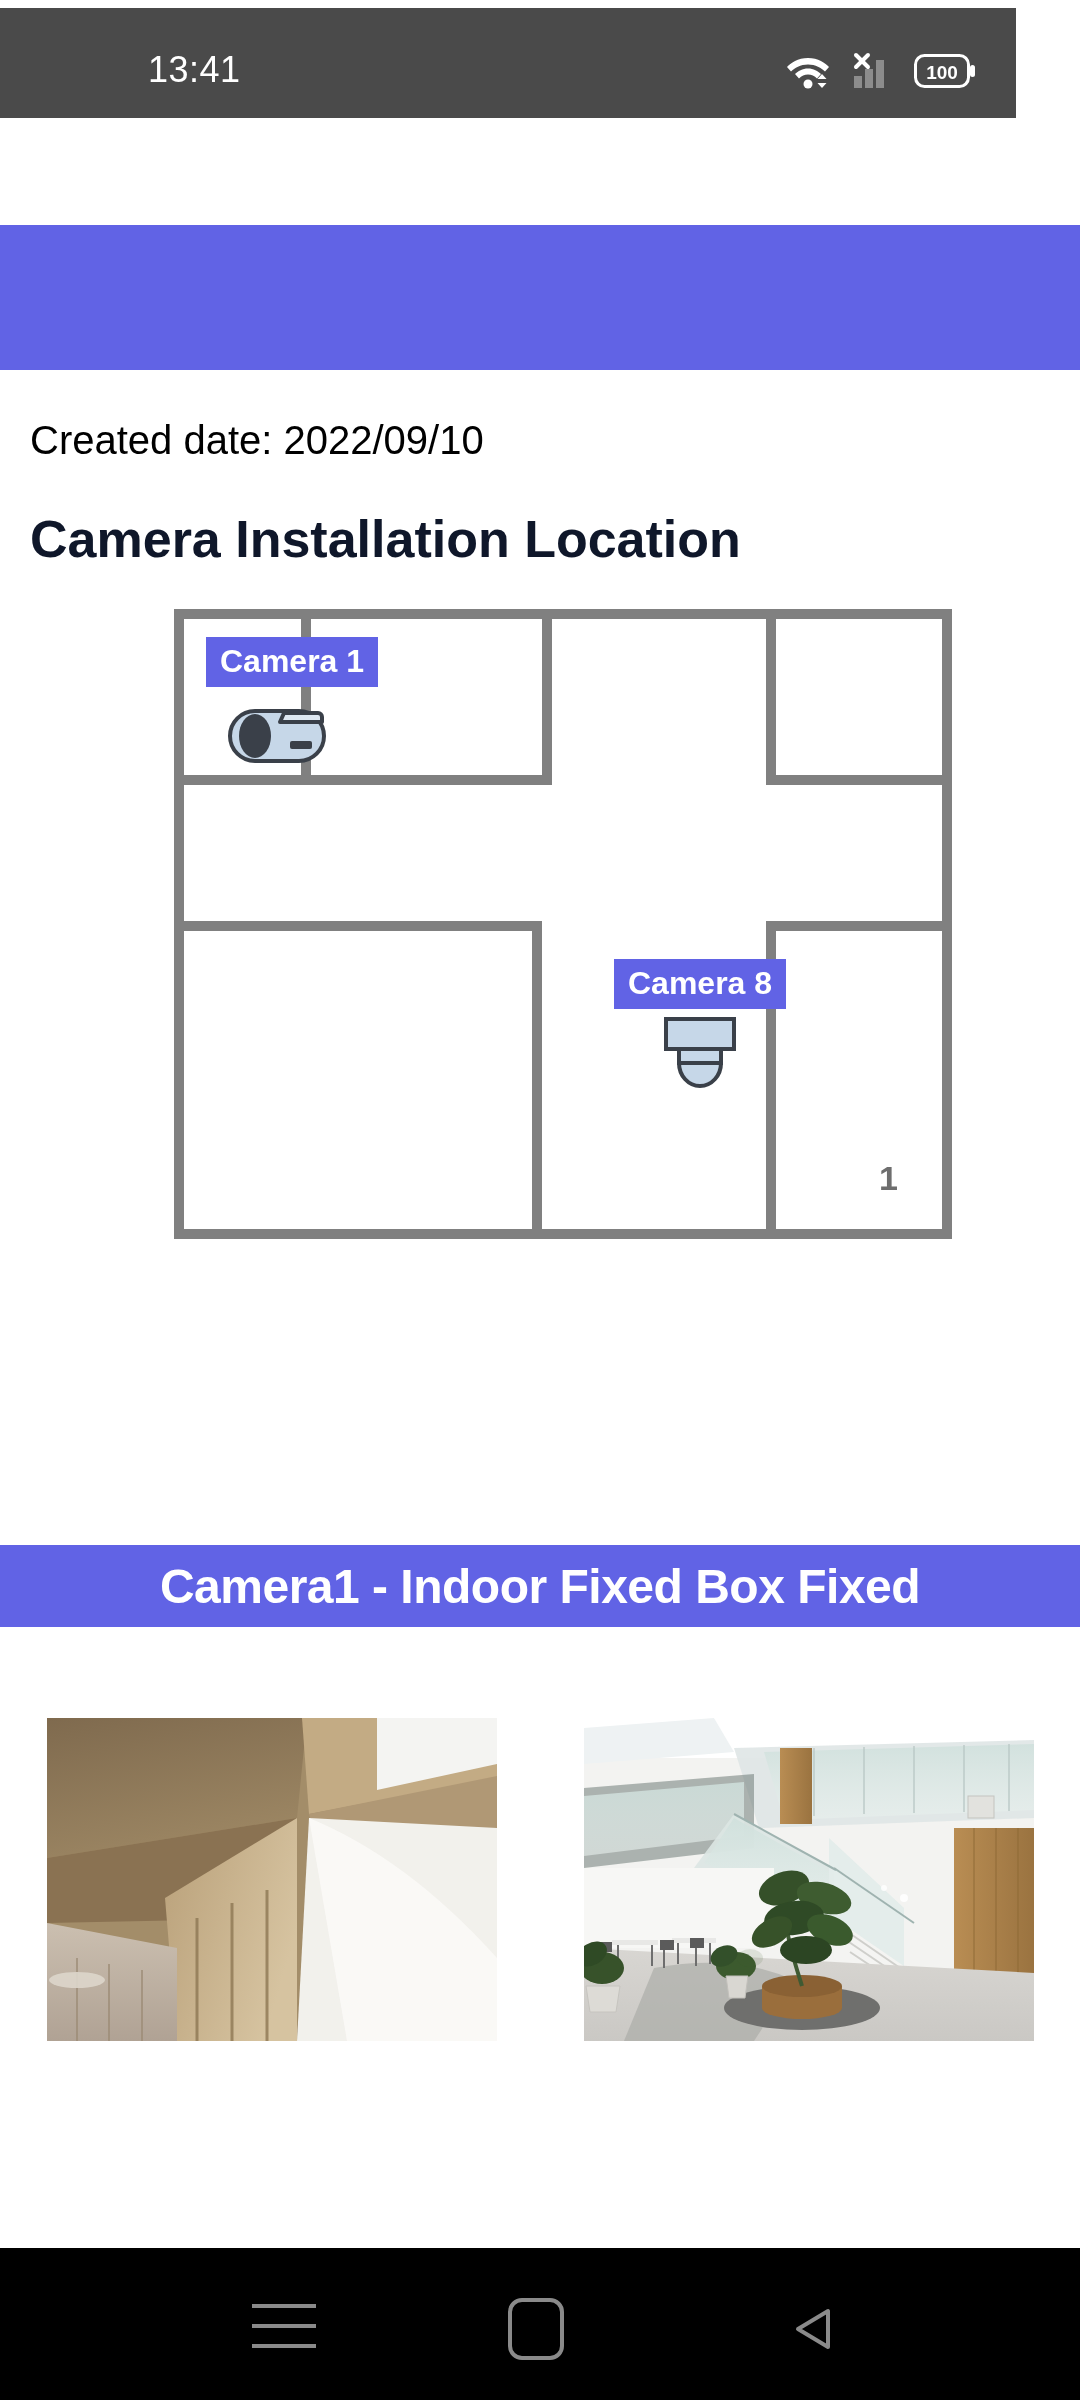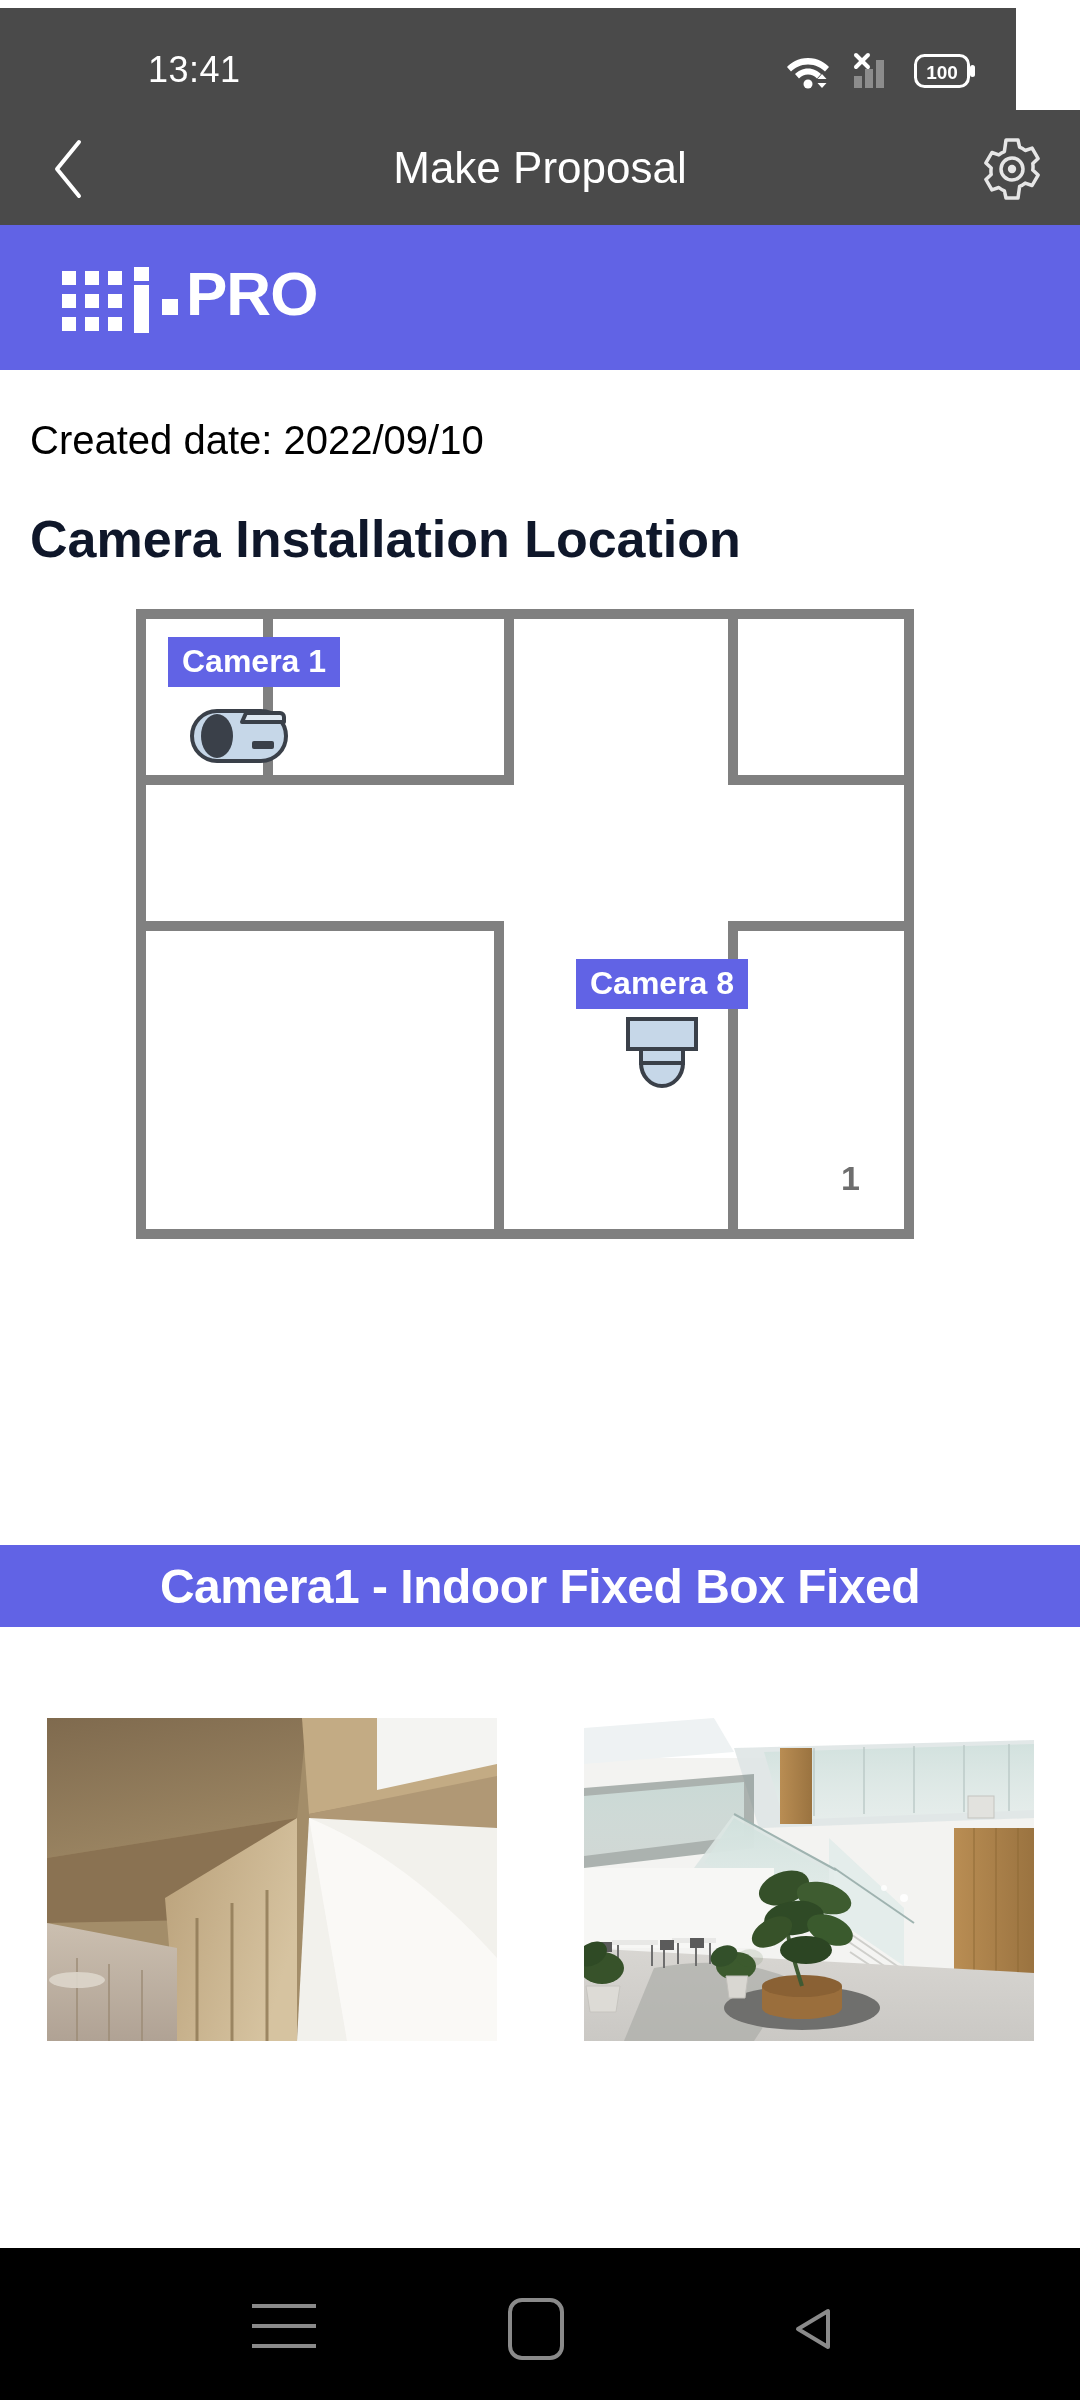--- a/index.html
+++ b/index.html
@@ -71,21 +71,21 @@
   
   .doc { position:absolute; top:370px; left:0; width:1080px; }
   .created-date {
     margin:48px 0 0 30px; font-size:40px; color:#000;
   }
   .doc-title {
     margin:46px 0 0 30px; font-size:52px; font-weight:bold; color:#0f172a;
   }
 
   
-  .planwrap { position:relative; width:896px; height:700px; }
+  .planwrap { position:relative; width:896px; height:700px;margin-left:38px; }
   .plan {
     position:absolute; left:136px; top:40px; width:778px; height:630px;
   }
   .wall { position:absolute; background:#808080; }
 
   .cam-tag {
     position:absolute; background:#6163e5; color:#fff;
     font-size:32px; font-weight:bold; padding:8px 14px 10px 14px;
     white-space:nowrap; line-height:1;
   }
@@ -162,54 +162,22 @@
 
       <svg class="ic" width="62" height="34" viewBox="0 0 62 34">
         <rect x="1.5" y="1.5" width="53" height="31" rx="9" ry="9" fill="none" stroke="#fff" stroke-width="3"></rect>
         <rect x="56" y="11" width="5" height="12" rx="2.5" fill="#fff"></rect>
         <text x="28" y="25" font-family="Liberation Sans, sans-serif" font-size="19" font-weight="bold" fill="#fff" text-anchor="middle">100</text>
       </svg>
 
     </div>
   </div>
 
-  <div class="appbar">
-    <div class="back-btn">
-      <svg width="36" height="62" viewBox="0 0 36 62">
-        <polyline points="29,4 7,31 29,58" fill="none" stroke="#fff" stroke-width="4" stroke-linecap="round" stroke-linejoin="round"></polyline>
-      </svg>
-    </div>
-    <div class="appbar-title">Make Proposal</div>
-    <div class="gear-btn">
-      <svg width="64" height="64" viewBox="0 0 64 64">
-        <path d="M26 3 h12 l1.6 7.2 a22 22 0 0 1 5.6 3.3 l6.9 -2.4 l6 10.4 l-5.3 5 a22 22 0 0 1 0 6.6 l5.3 5 l-6 10.4 l-6.9 -2.4 a22 22 0 0 1 -5.6 3.3 L38 61 h-12 l-1.6 -7.2 a22 22 0 0 1 -5.6 -3.3 l-6.9 2.4 l-6 -10.4 l5.3 -5 a22 22 0 0 1 0 -6.6 l-5.3 -5 l6 -10.4 l6.9 2.4 a22 22 0 0 1 5.6 -3.3 Z" fill="none" stroke="#e6e6e6" stroke-width="3.5" stroke-linejoin="round"></path>
-        <circle cx="32" cy="32" r="11" fill="none" stroke="#e6e6e6" stroke-width="3.5"></circle>
-        <circle cx="32" cy="32" r="4.2" fill="#e6e6e6"></circle>
-      </svg>
-    </div>
-  </div>
 
   <div class="brandbar">
-    <div class="logo">
-      <div class="dotgrid">
-        <i></i>
-          <i></i>
-          <i></i>
-          <i></i>
-          <i></i>
-          <i></i>
-          <i></i>
-          <i></i>
-          <i></i>
-      </div>
-      <div class="ihead"></div>
-      <div class="ibar"></div>
-      <div class="middot"></div>
-      <div class="pro">PRO</div>
-    </div>
   </div>
 
   <div class="doc">
 
     <div class="created-date">Created date: 2022/09/10</div>
     <div class="doc-title">Camera Installation Location</div>
 
     <div class="planwrap">
       <div class="plan">
 

